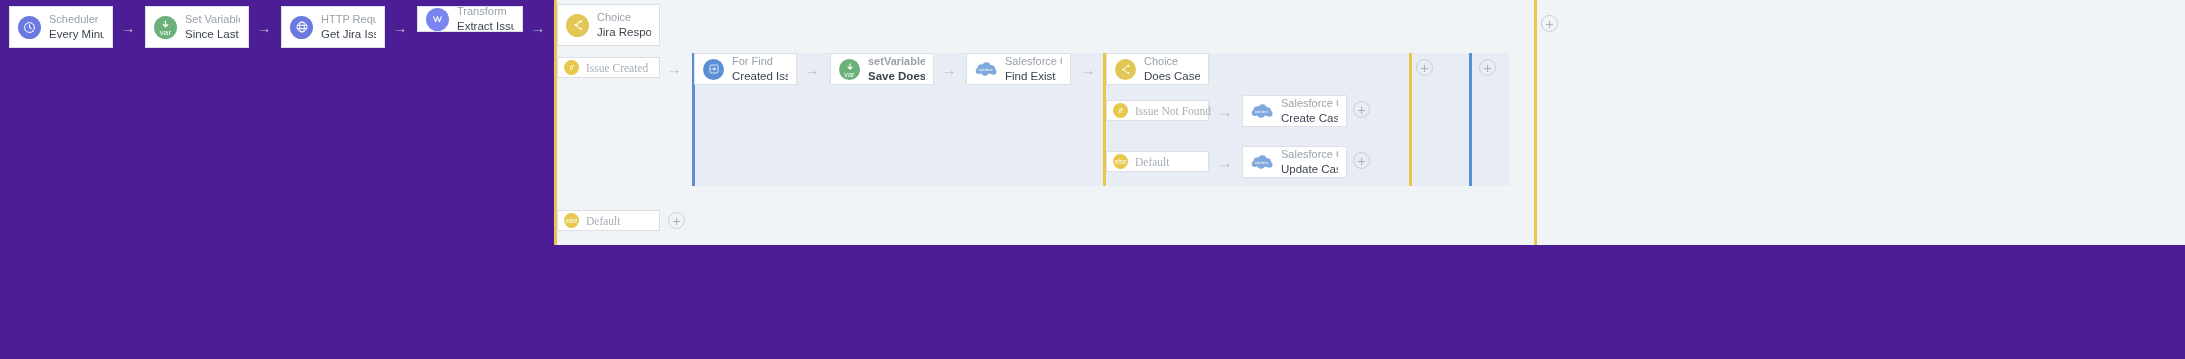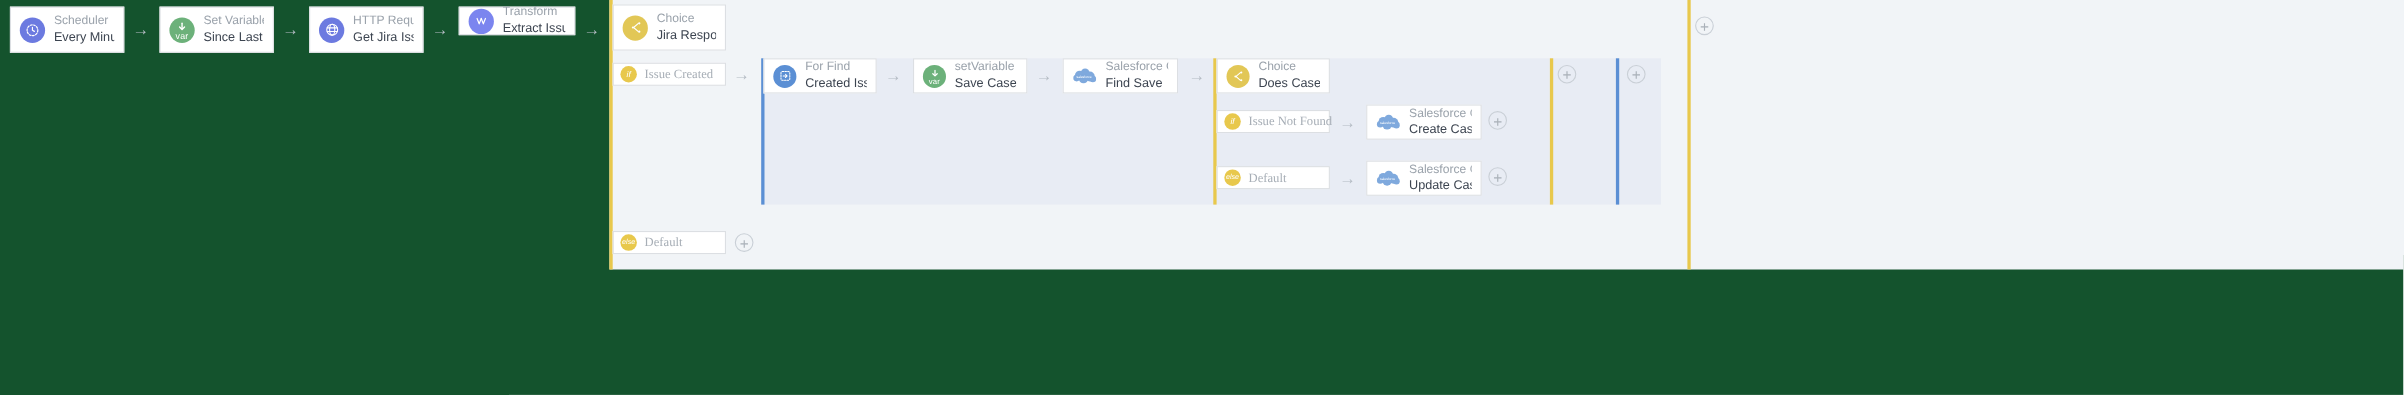--- a/index.html
+++ b/index.html
@@ -11,21 +11,21 @@
     font-family: "Liberation Sans", "DejaVu Sans", sans-serif;
     width: 2185px;
     height: 359px;
     overflow: hidden;
     position: relative;
   }
   #canvas {
     position: relative;
     width: 2185px;
     height: 359px;
-    background: #14532d;
+    background: #4c1d95;
   }
 
   
   .abs { position: absolute; box-sizing: border-box; }
 
   
   .scope-bg {
     background: #f1f4f7;
   }
   .scope-bg-inner {
@@ -270,23 +270,23 @@
   <div class="abs node" style="left:830px; top:53px; width:104px; height:32px; padding:0 8px;">
     <span class="icon-wrap">
       <span class="circ" style="width:21px;height:21px;background:#6cb17a;flex-direction:column;">
         <svg width="8" height="8" viewBox="0 0 24 24" fill="none" stroke="#ffffff" stroke-width="3.4" stroke-linecap="round" stroke-linejoin="round" style="margin-top:2px;">
           <path d="M12 3v13"></path>
             <path d="M6 12l6 6 6-6"></path>
         </svg>
         <span class="var-text" style="font-size:7px;">var</span>
       </span>
     </span>
-    <span class="labels" style="margin-left:8px;">
+    <span class="labels" style="margin-left:8px;font-weight:bold;">
       <span class="lbl-type">setVariable</span>
-      <span class="lbl-name">Save Case</span>
+      <span class="lbl-name">Save Does</span>
     </span>
   </div>
 
   <div class="abs arrow" style="left:938px; top:59px; width:22px; height:20px;">→</div>
 
   <div class="abs node" style="left:966px; top:53px; width:105px; height:32px; padding:0 8px;">
     <span class="icon-wrap">
       <span class="circ" style="width:22px;height:18px;border-radius:0;background:transparent;position:relative;">
         <svg width="22" height="16" viewBox="0 0 44 30">
           <g fill="#7fa9dd">
@@ -296,21 +296,21 @@
             <circle cx="20" cy="20" r="8.5"></circle>
             <circle cx="37" cy="20.5" r="6"></circle>
             <circle cx="7.5" cy="19" r="6"></circle>
           </g>
           <text x="21" y="18" font-family="Liberation Sans, sans-serif" font-size="6" fill="#ffffff" text-anchor="middle">salesforce</text>
         </svg>
       </span>
     </span>
     <span class="labels" style="margin-left:8px;">
       <span class="lbl-type">Salesforce Con…</span>
-      <span class="lbl-name">Find Save</span>
+      <span class="lbl-name">Find Exist</span>
     </span>
   </div>
 
   <div class="abs arrow" style="left:1077px; top:59px; width:22px; height:20px;">→</div>
 
   <div class="abs rail-yellow" style="left:1103px; top:53px; width:3px; height:133px;"></div>
   <div class="abs rail-yellow" style="left:1409px; top:53px; width:3px; height:133px;"></div>
 
   <div class="abs node" style="left:1106px; top:53px; width:103px; height:32px; padding:0 8px;">
     <span class="icon-wrap">

